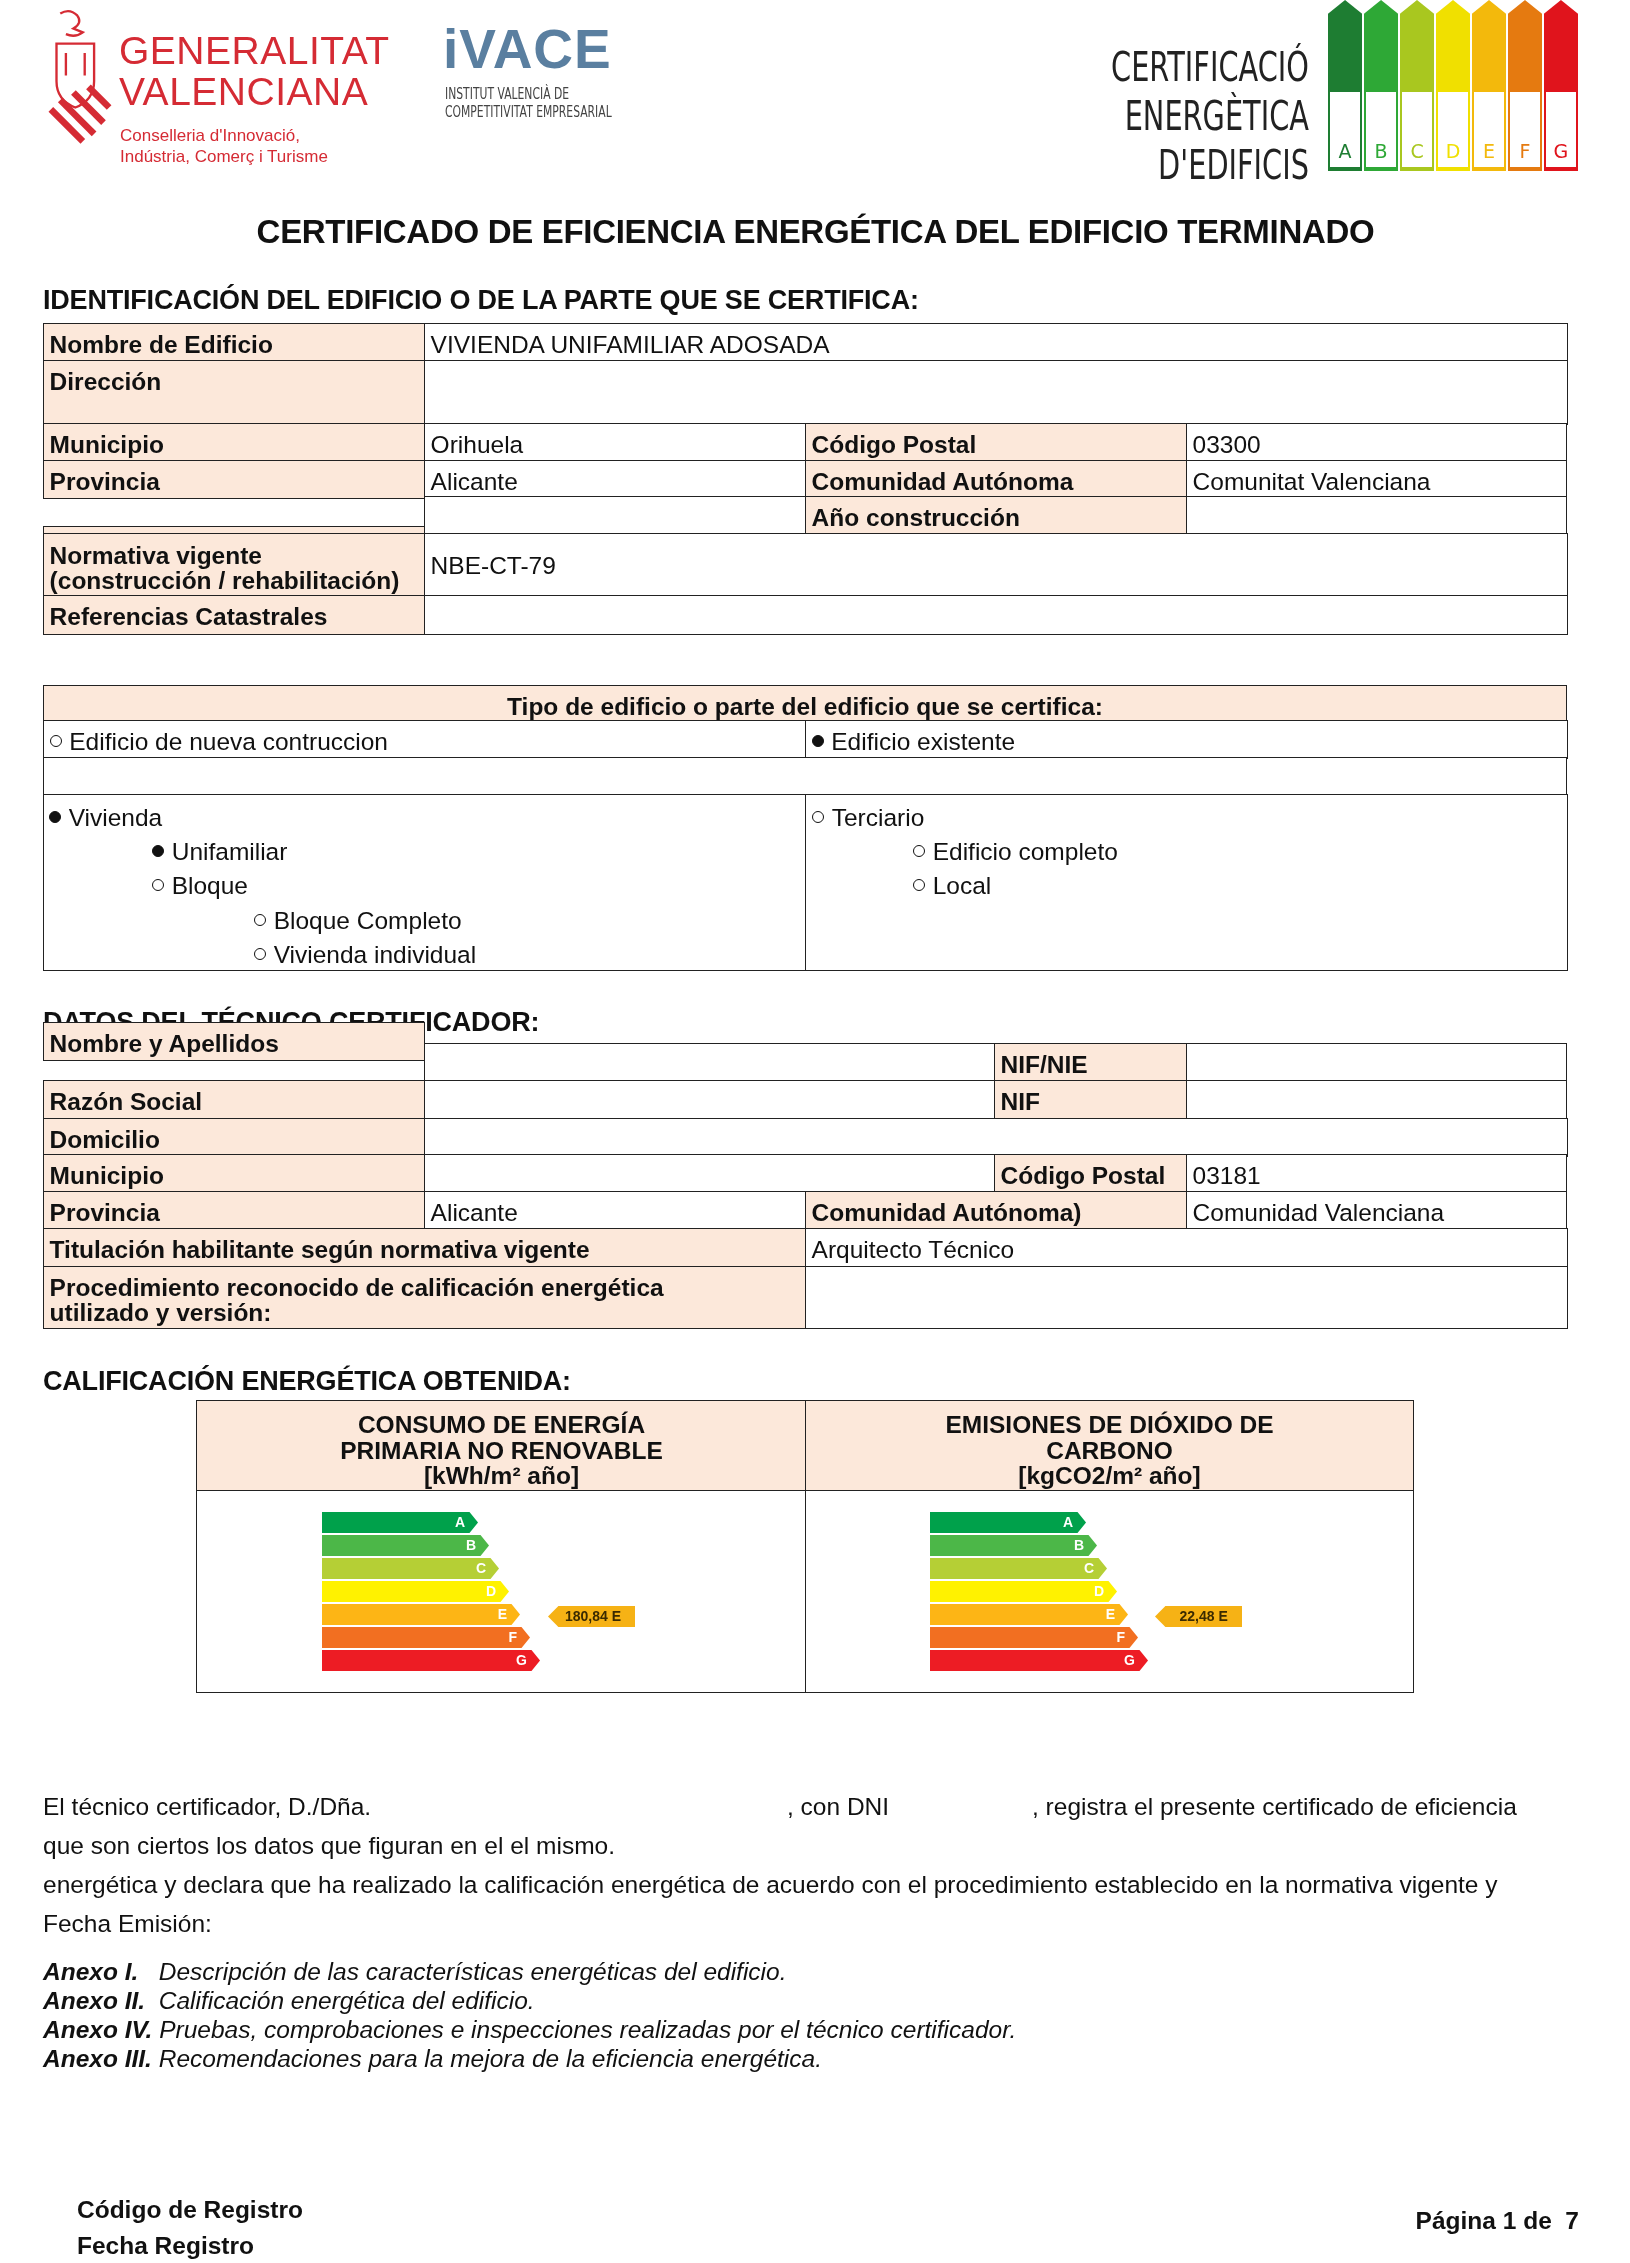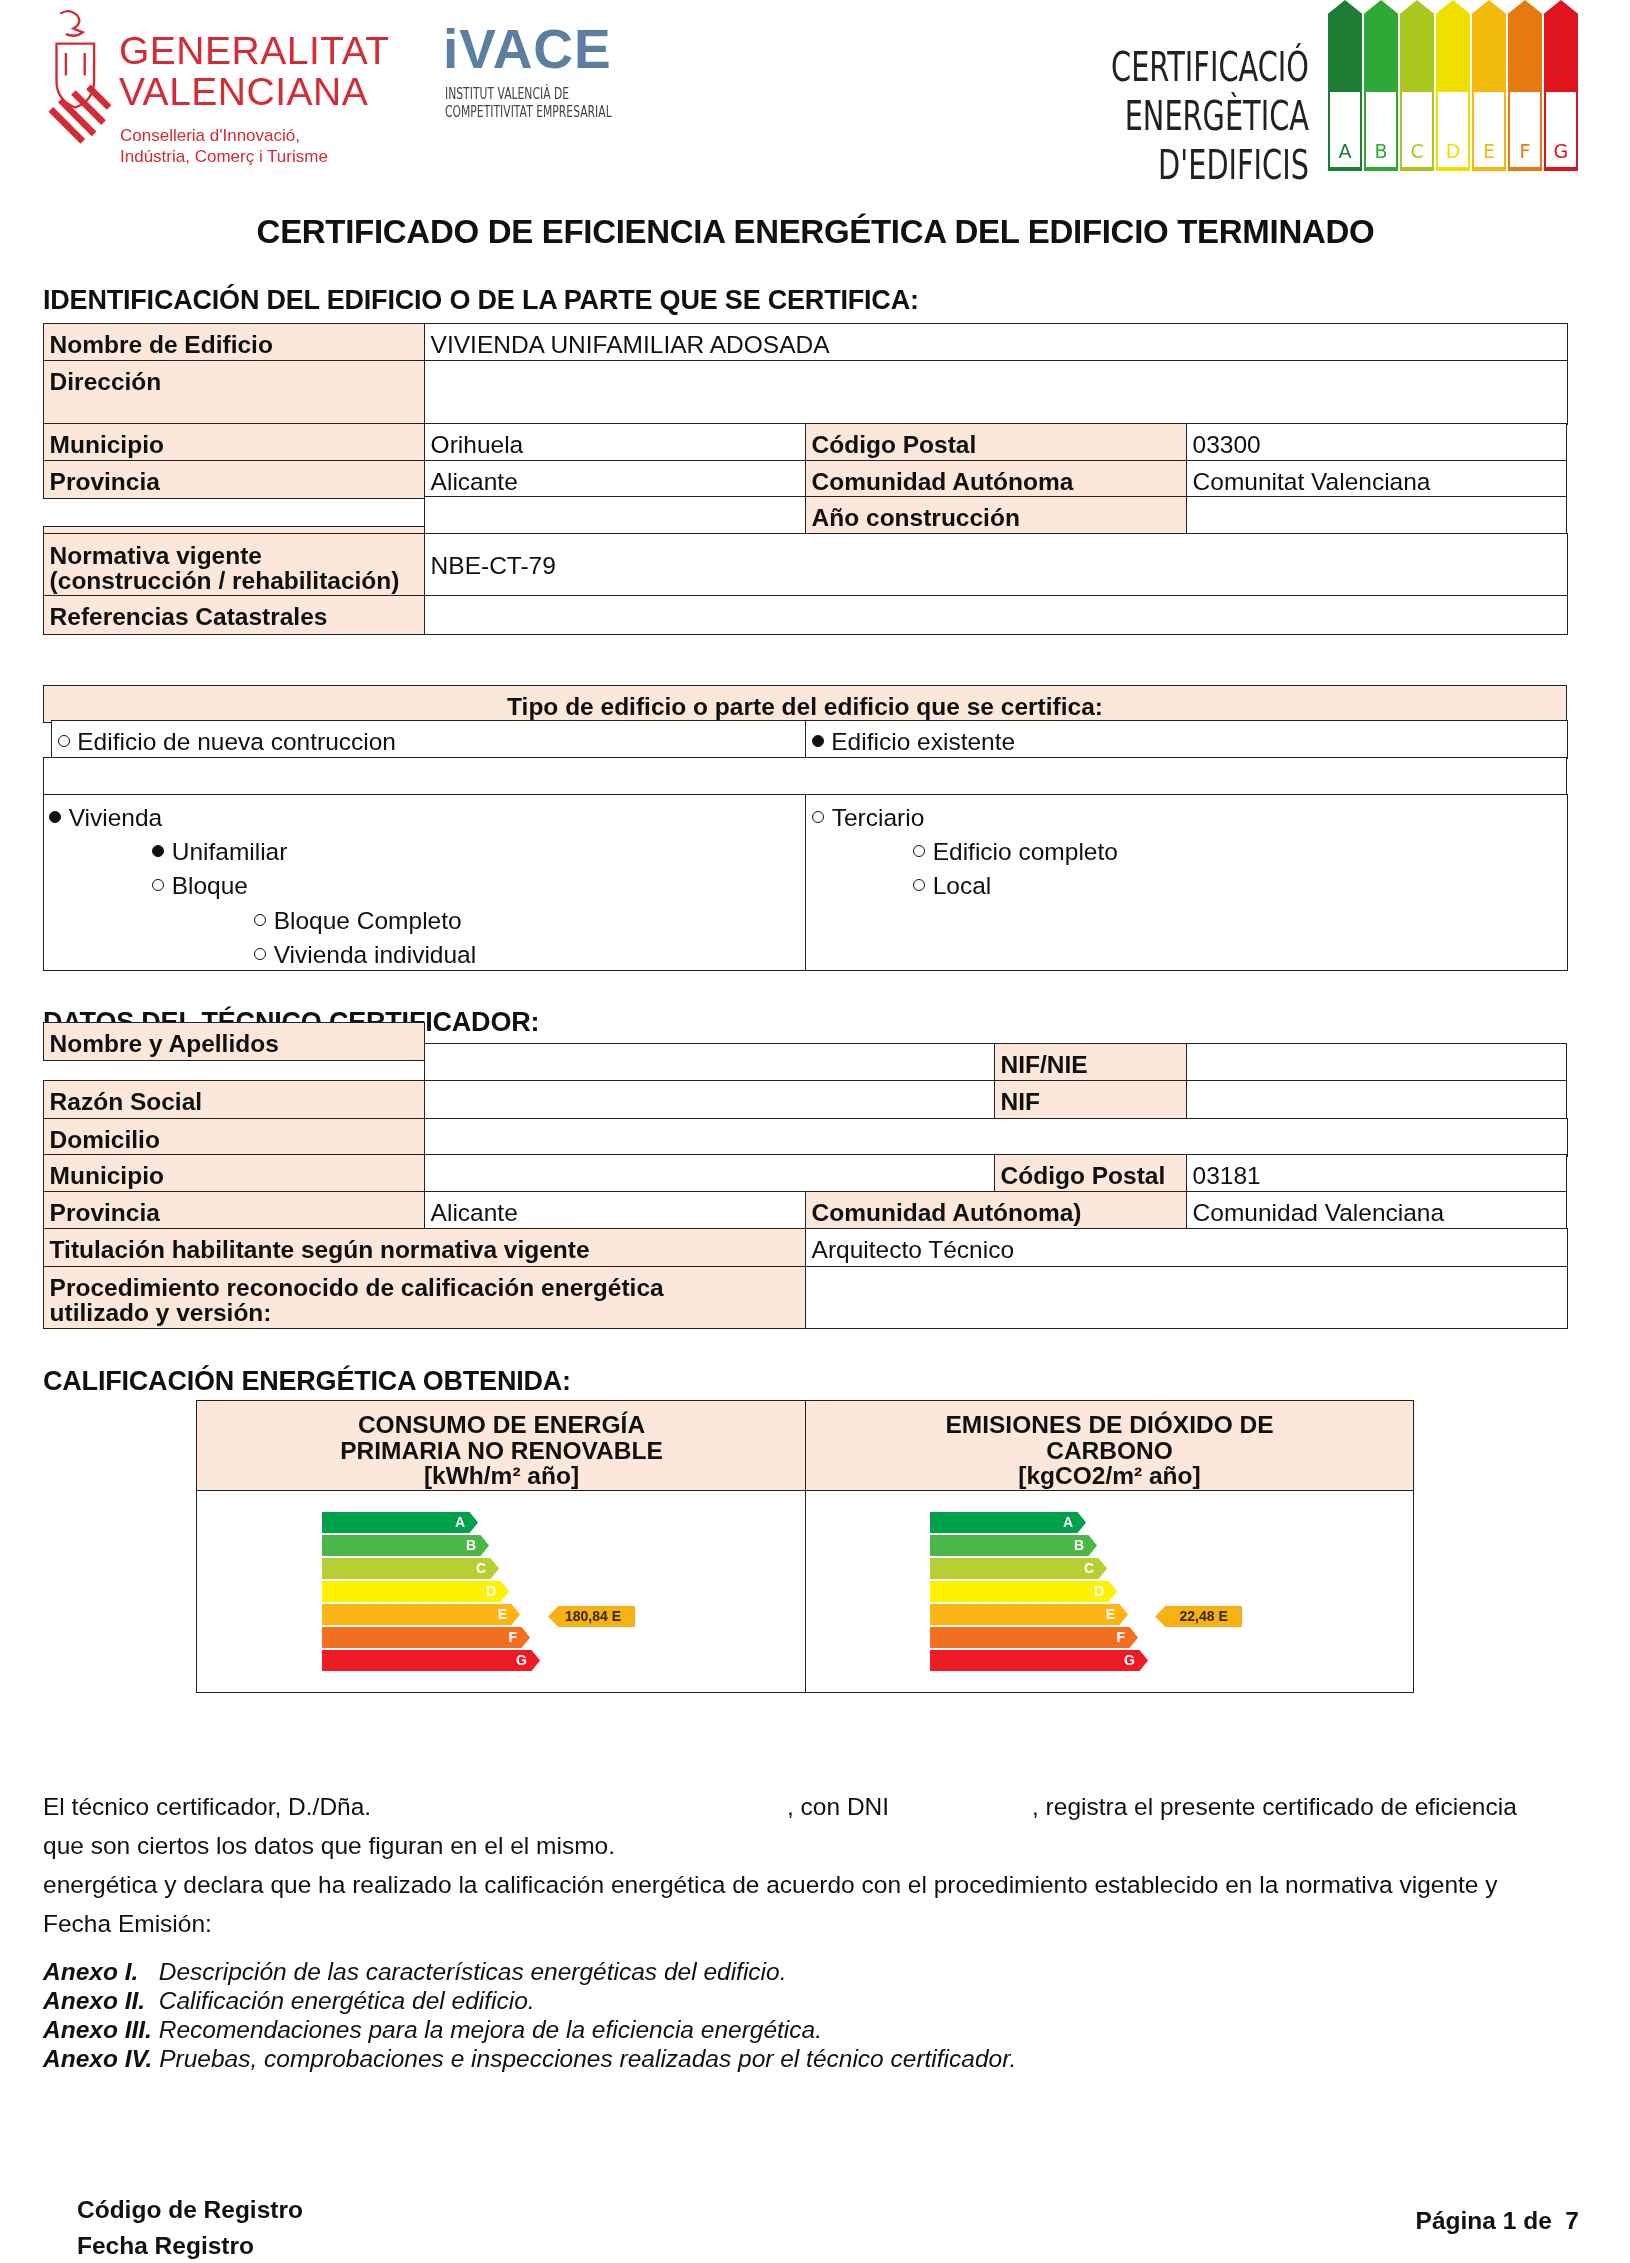--- a/index.html
+++ b/index.html
@@ -147,21 +147,21 @@
     <div>(construcción / rehabilitación)</div>
   </div>
   <div class="cell val" style="left:424px;top:533px;width:1144px;height:64px;padding-top:19px;">NBE-CT-79</div>
 
   <div class="cell lbl" style="left:43px;top:595px;width:382px;height:40px;">Referencias Catastrales</div>
   <div class="cell val" style="left:424px;top:595px;width:1144px;height:40px;"></div>
 </div>
 
 <div>
   <div class="cell lbl" style="left:43px;top:685px;width:1524px;height:38px;text-align:center;">Tipo de edificio o parte del edificio que se certifica:</div>
-  <div class="cell val" style="left:51px;top:720px;width:764px;height:39px;padding-left:5.6px;">
+  <div class="cell val" style="left:43px;top:720px;width:764px;height:39px;padding-left:5.6px;">
     <span class="radio"></span><span>Edificio de nueva contruccion</span>
   </div>
   <div class="cell val" style="left:805px;top:720px;width:763px;height:39px;">
     <span class="radio on"></span><span>Edificio existente</span>
   </div>
   <div class="cell val" style="left:43px;top:757px;width:1524px;height:39px;"></div>
   <div class="cell val" style="left:43px;top:794px;width:764px;height:177px;"></div>
   <div class="cell val" style="left:805px;top:794px;width:763px;height:177px;"></div>
 
   <div class="opt" style="left:49px;top:804px;"><span class="radio on"></span><span>Vivienda</span></div>
@@ -257,22 +257,22 @@
     <span style="position:absolute;left:989px;">, registra el presente certificado de eficiencia</span>
   </div>
   <div>que son ciertos los datos que figuran en el el mismo.</div>
   <div>energética y declara que ha realizado la calificación energética de acuerdo con el procedimiento establecido en la normativa vigente y</div>
   <div>Fecha Emisión:</div>
 </div>
 
 <div class="abs anexo" style="top:1957px;">
   <div><b>Anexo I.</b>&nbsp;&nbsp; <span>Descripción de las características energéticas del edificio.</span></div>
   <div><b>Anexo II.</b>&nbsp; <span>Calificación energética del edificio.</span></div>
+  <div><b>Anexo IV.</b> <span>Pruebas, comprobaciones e inspecciones realizadas por el técnico certificador.</span></div>
   <div><b>Anexo III.</b> <span>Recomendaciones para la mejora de la eficiencia energética.</span></div>
-  <div><b>Anexo IV.</b> <span>Pruebas, comprobaciones e inspecciones realizadas por el técnico certificador.</span></div>
 </div>
 
 <div class="abs footer-l" style="top:2192px;">
   <div>Código de Registro</div>
   <div>Fecha Registro</div>
 </div>
 <div class="abs footer-r" style="top:2207px;white-space:pre;">Página 1 de  7</div>
 
 
 </body></html>

